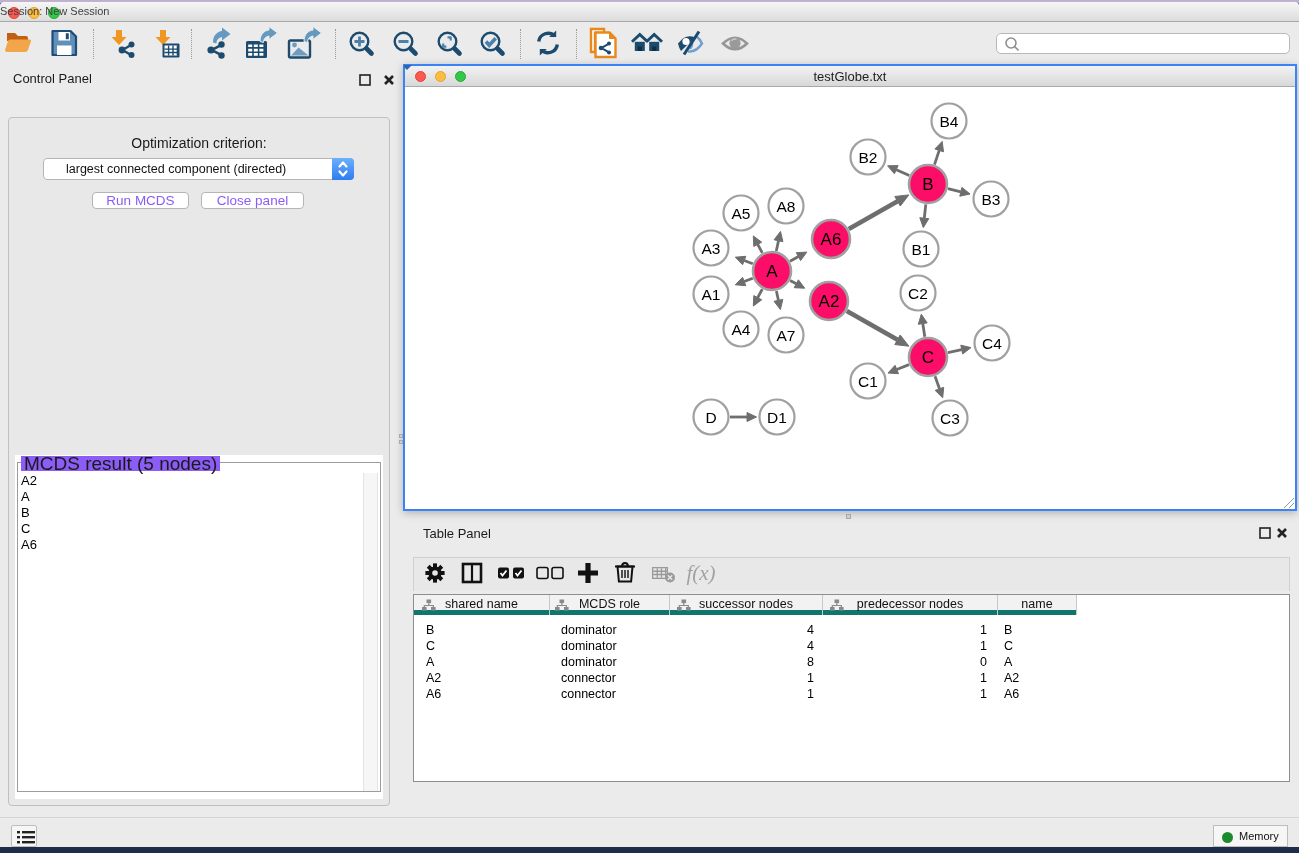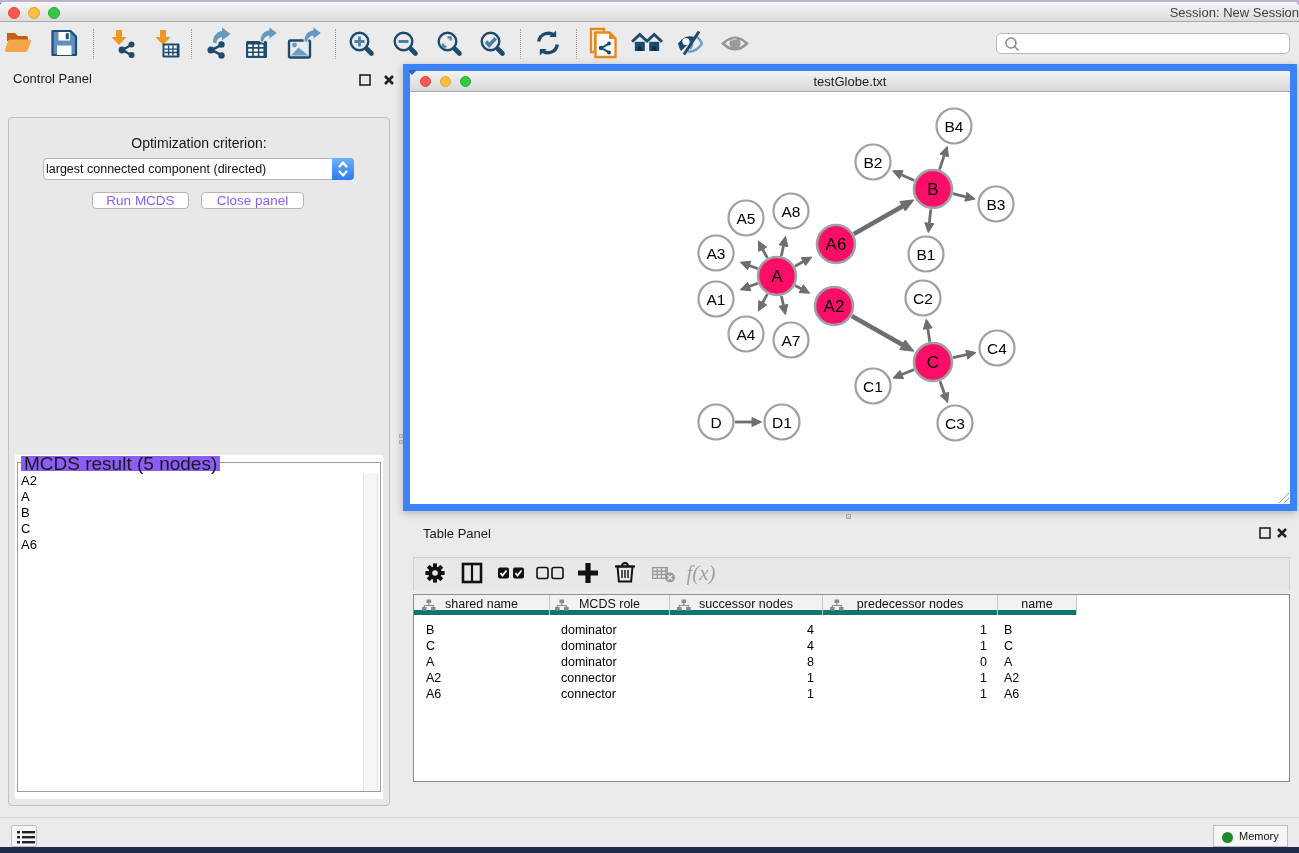--- a/index.html
+++ b/index.html
@@ -12,22 +12,22 @@
 #win { position:absolute; left:0; top:1px; width:1299px; height:846px; background:#ebebeb;
   border-radius:5px 5px 0 0; overflow:hidden; border-top:1px solid #bdb7c6;}
 
 
 #titlebar { position:absolute; left:0; top:0; width:100%; height:20px;
   background:linear-gradient(#f6f6f6, #dcdcdc); border-bottom:1px solid #a9a9a9; }
 #titlebar .tl { position:absolute; top:4.5px; width:12px; height:12px; border-radius:50%; }
 #titlebar .t-red { left:8px;  background:#fc5951; border:0.5px solid #e2453e; }
 #titlebar .t-yel { left:28px; background:#fdbd3f; border:0.5px solid #e0a431; }
 #titlebar .t-grn { left:48px; background:#34c84a; border:0.5px solid #2aa83b; }
-#titlebar .title { position:absolute; width:100%; top:3px; text-align:right;
-  font-size:13px; color:#404040; }
+#titlebar .title { position:absolute; width:100%; top:3px; text-align:left;
+  font-size:11px; color:#404040; }
 
 
 #toolbar { position:absolute; left:0; top:21px; width:100%; height:40px; background:#ebebeb; }
 .tsep { position:absolute; top:6px; height:30px; width:0;
   border-left:1px dotted #9a9a9a; }
 #searchbox { position:absolute; left:996px; top:10px; width:294px; height:21px;
   background:#fff; border:1px solid #b9b9b9; border-radius:5px; }
 
 
 #cpanel { position:absolute; left:0; top:61px; width:398px; height:753px; }
@@ -38,40 +38,40 @@
 .tab.first { border-left:1px solid #b4b4b4; border-radius:4px 0 0 4px; }
 .tab.last  { border-radius:0 4px 4px 0; }
 .tab.sel { background:linear-gradient(#6fb1fb,#2f7ef1); border-color:#2f72d8; color:#fff; }
 #cptabs { left:78px; }
 #cpbody { position:absolute; left:8px; top:54px; width:382px; height:689px;
   background:#e8e8e8; border:1px solid #c0c0c0; border-radius:4px; }
 #optlabel { position:absolute; left:0; top:17px; width:100%; text-align:center;
   font-size:14px; color:#1a1a1a; }
 #optsel { position:absolute; left:34px; top:40px; width:311px; height:22px; background:#fff;
   border:1px solid #b5b5b5; border-radius:4px; font-size:12.5px; color:#111; line-height:20px;
-  padding-left:2px; }
+  padding-left:22px; }
 #optsel .step { position:absolute; right:-1px; top:-1px; width:22px; height:22px;
   background:linear-gradient(#6db0fc,#2e7cf0); border-radius:0 4px 4px 0; }
 .btn { position:absolute; height:17px; background:#fff; border:1px solid #b5b5b5;
   border-radius:4px; font-size:13.5px; color:#8b5cf6; text-align:center; line-height:16px; }
 #btn-run  { left:83px; top:74px; width:97px; }
 #btn-close{ left:192px; top:74px; width:103px; }
 #wpanel { position:absolute; left:6px; top:337px; width:368px; height:344px; background:#fff; }
 #fieldset { position:absolute; left:2px; top:7px; width:364px; height:330px;
   border:1px solid #9c9c9c; }
 #fieldset .legend { position:absolute; left:3px; top:-7px; background:#8b5cf6;
   padding:0 3px; font-size:19px; color:#1a1a1a; line-height:15px; }
 #mlist { position:absolute; left:6px; top:18px; width:340px;
   font-size:13px; color:#000; line-height:16px; }
 #wpanel .sb { position:absolute; left:348px; top:18px; width:15px; height:318px; background:#f6f6f6;
   border-left:1px solid #e4e4e4; border-right:1px solid #e4e4e4; }
 
 
 #netwin { position:absolute; left:403px; top:62px; width:894px; height:447px;
-  background:#fff; border:7px solid #3b82f6; box-shadow:0 2px 8px rgba(0,0,0,0.25); }
+  background:#fff; border:2px solid #3b82f6; box-shadow:0 2px 8px rgba(0,0,0,0.25); }
 #nettitle { position:absolute; left:0; top:0; width:100%; height:21px;
   background:linear-gradient(#f2f2f2,#d8d8d8); border-bottom:1px solid #a9a9a9; }
 #nettitle .tl { position:absolute; top:5px; width:11px; height:11px; border-radius:50%; }
 #nettitle .t-red { left:10px; background:#fc5951; border:0.5px solid #e2453e; }
 #nettitle .t-yel { left:30px; background:#fdbd3f; border:0.5px solid #e0a431; }
 #nettitle .t-grn { left:50px; background:#34c84a; border:0.5px solid #2aa83b; }
 #nettitle .title { position:absolute; width:100%; top:3px; text-align:center; font-size:13px; color:#222; }
 #graph { position:absolute; left:0; top:20px; }
 #graph line, #graph polygon { stroke:#6e6e6e; }
 #graph polygon { fill:#6e6e6e; stroke-width:1; }

